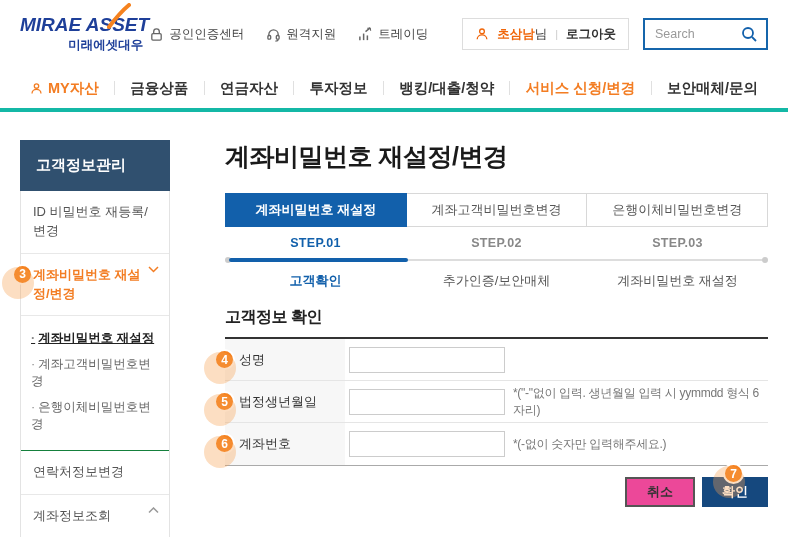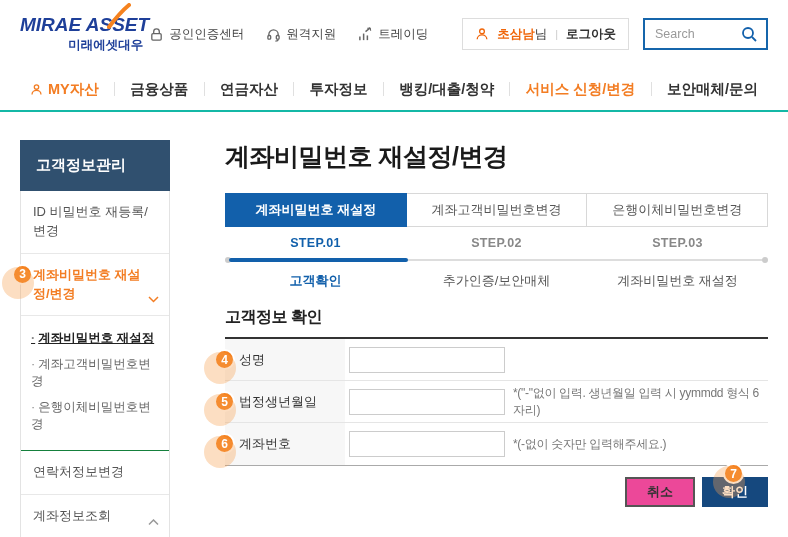--- a/index.html
+++ b/index.html
@@ -18,33 +18,33 @@
   .user-box { display:flex; align-items:center; border:1px solid #ddd; height:32px; padding:0 12px; font-size:12.5px; gap:8px; margin-right:14px; white-space:nowrap; }
   .user-name { color:#f0660a; font-weight:700; }
   .user-suffix { color:#333; }
   .user-sep { color:#ccc; font-size:11px; }
   .logout { font-weight:700; color:#333; cursor:pointer; }
   .search-box { display:flex; align-items:center; border:2px solid #1565ab; height:32px; width:142px; padding:0 8px 0 10px; }
   .search-box input { border:0; outline:0; width:100%; font-size:12.5px; color:#333; font-family:inherit; }
   .search-box input::placeholder { color:#999; }
 
   
-  .gnb { height:44px; border-bottom:2px solid #14b8a6; display:flex; align-items:center; justify-content:space-between; padding:0 30px; }
+  .gnb { height:44px; border-bottom:4px solid #14b8a6; display:flex; align-items:center; justify-content:space-between; padding:0 30px; }
   .gnb-item { font-size:14.5px; font-weight:700; color:#333; cursor:pointer; display:flex; align-items:center; gap:5px; white-space:nowrap; }
   .gnb-item.orange { color:#f37d23; }
   .gnb-sep { width:1px; height:14px; background:#e0e0e0; }
 
   
   .content { display:flex; padding:28px 20px 0 20px; align-items:flex-start; }
 
   
   .sidebar { width:150px; flex:none; }
   .side-title { background:#30506f; height:51px; display:flex; align-items:center; padding:0 16px; color:#fff; font-size:15px; font-weight:700; }
   .side-menu { border:1px solid #e3e3e3; border-top:0; }
-  .side-item { position:relative; padding:12px 10px 12px 12px; font-size:13px; color:#555; line-height:1.45; border-bottom:1px solid #e8e8e8; cursor:pointer; display:flex; align-items:flex-end; justify-content:space-between; }
+  .side-item { position:relative; padding:12px 10px 12px 12px; font-size:13px; color:#555; line-height:1.45; border-bottom:1px solid #e8e8e8; cursor:pointer; display:flex; align-items:flex-start; justify-content:space-between; }
   .side-item:last-child { border-bottom:1px solid #e8e8e8; }
   .side-item.orange { color:#f37d23; font-weight:700; }
   .side-item .label { flex:1; }
   .submenu { border-bottom:1px solid #15803d; padding:10px 8px 12px 10px; }
   .sub-item { font-size:12.5px; color:#666; padding:4px 0; cursor:pointer; line-height:1.4; }
   .sub-item .dot { color:#888; margin-right:3px; }
   .sub-item.active { color:#222; font-weight:700; text-decoration:underline; }
 
   
   .num-badge { position:absolute; width:21px; height:21px; border-radius:50%; background:#f5821f; border:2px solid #fff; color:#fff; font-size:12px; font-weight:700; display:flex; align-items:center; justify-content:center; z-index:3; }

